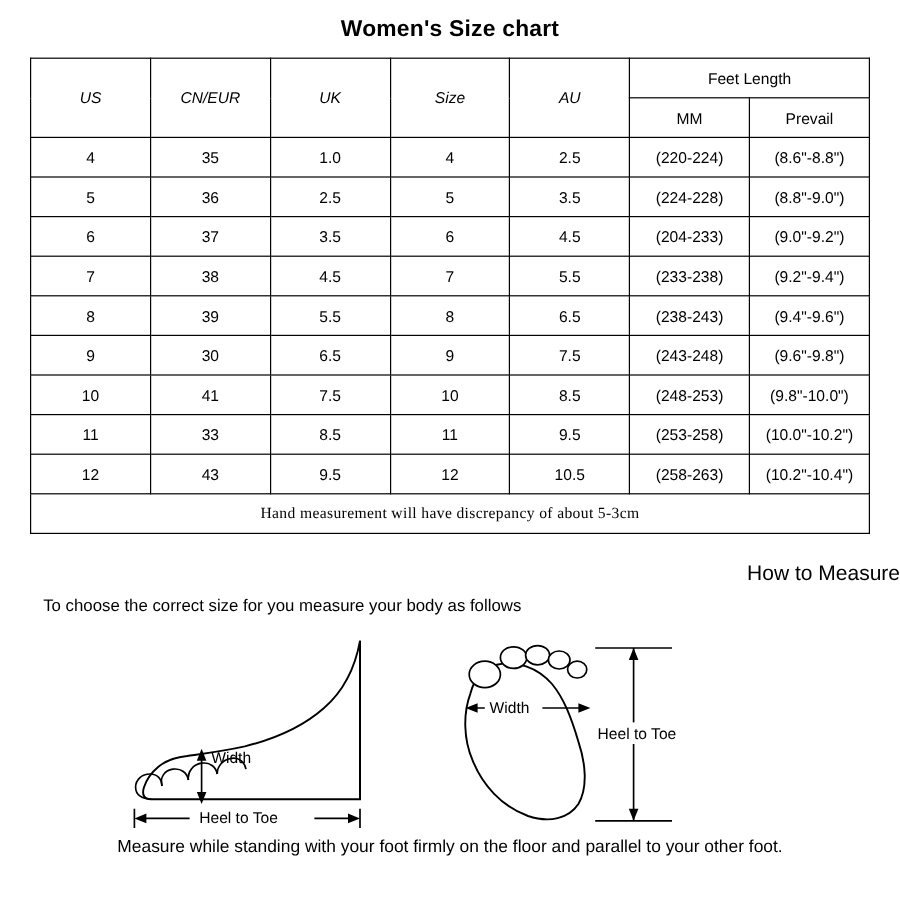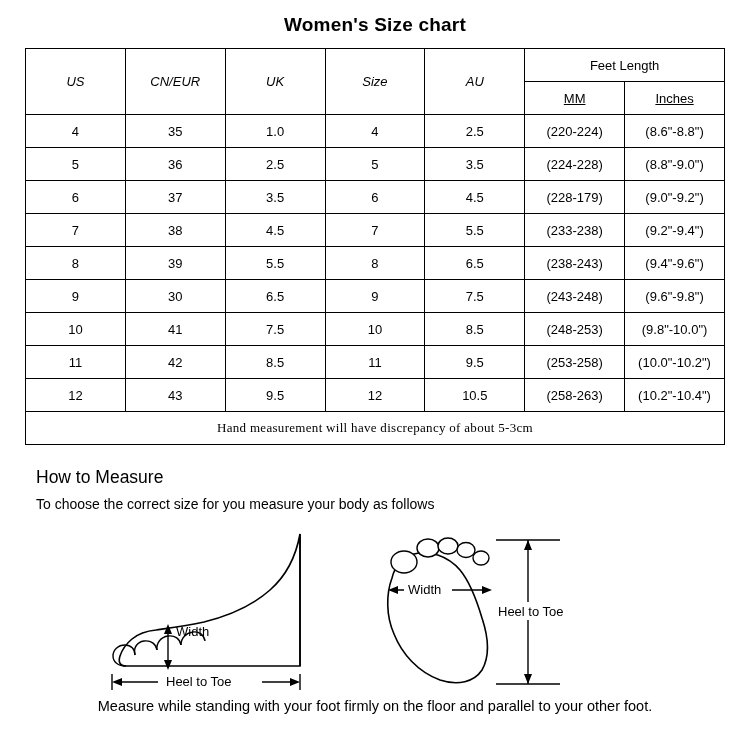--- a/index.html
+++ b/index.html
@@ -44,21 +44,20 @@
     vertical-align: middle;
   }
   .hdr-main {
     font-size: 16px;
     font-weight: bold;
     font-style: italic;
   }
   .hdr-sub {
     font-size: 12.5px;
     font-weight: normal;
-    text-decoration: underline;
   }
   .feet-head {
     font-size: 16px;
     font-weight: bold;
     height: 26px;
   }
   .cell-val {
     font-size: 13.5px;
   }
   .cell-range {
@@ -72,20 +71,21 @@
   }
   .ref-note {
     font-family: "Liberation Serif", serif;
     font-size: 15.5px;
     margin: 26px 0 0 42px;
     letter-spacing: 0.2px;
   }
   .how-title {
     font-size: 17.5px;
     margin: 22px 0 0 36px;
+    text-align: right;
   }
   .how-sub {
     font-size: 14px;
     margin: 8px 0 12px 36px;
   }
   .figures {
     position: relative;
     width: 750px;
     height: 170px;
     margin-top: 8px;
@@ -115,21 +115,21 @@
       <tr>
         <td rowspan="2" class="hdr-main">US</td>
         <td rowspan="2" class="hdr-main">CN/EUR</td>
         <td rowspan="2" class="hdr-main">UK</td>
         <td rowspan="2" class="hdr-main">Size</td>
         <td rowspan="2" class="hdr-main">AU</td>
         <td colspan="2" class="feet-head">Feet Length</td>
       </tr>
       <tr>
         <td class="hdr-sub">MM</td>
-        <td class="hdr-sub">Inches</td>
+        <td class="hdr-sub">Prevail</td>
       </tr>
 
       <tr>
         <td class="cell-val">4</td>
         <td class="cell-val">35</td>
         <td class="cell-val">1.0</td>
         <td class="cell-val">4</td>
         <td class="cell-val">2.5</td>
         <td class="cell-range">(220-224)</td>
         <td class="cell-range">(8.6"-8.8")</td>
@@ -142,21 +142,21 @@
         <td class="cell-val">3.5</td>
         <td class="cell-range">(224-228)</td>
         <td class="cell-range">(8.8"-9.0")</td>
       </tr>
       <tr>
         <td class="cell-val">6</td>
         <td class="cell-val">37</td>
         <td class="cell-val">3.5</td>
         <td class="cell-val">6</td>
         <td class="cell-val">4.5</td>
-        <td class="cell-range">(228-179)</td>
+        <td class="cell-range">(204-233)</td>
         <td class="cell-range">(9.0"-9.2")</td>
       </tr>
       <tr>
         <td class="cell-val">7</td>
         <td class="cell-val">38</td>
         <td class="cell-val">4.5</td>
         <td class="cell-val">7</td>
         <td class="cell-val">5.5</td>
         <td class="cell-range">(233-238)</td>
         <td class="cell-range">(9.2"-9.4")</td>
@@ -183,21 +183,21 @@
         <td class="cell-val">10</td>
         <td class="cell-val">41</td>
         <td class="cell-val">7.5</td>
         <td class="cell-val">10</td>
         <td class="cell-val">8.5</td>
         <td class="cell-range">(248-253)</td>
         <td class="cell-range">(9.8"-10.0")</td>
       </tr>
       <tr>
         <td class="cell-val">11</td>
-        <td class="cell-val">42</td>
+        <td class="cell-val">33</td>
         <td class="cell-val">8.5</td>
         <td class="cell-val">11</td>
         <td class="cell-val">9.5</td>
         <td class="cell-range">(253-258)</td>
         <td class="cell-range">(10.0"-10.2")</td>
       </tr>
       <tr>
         <td class="cell-val">12</td>
         <td class="cell-val">43</td>
         <td class="cell-val">9.5</td>

